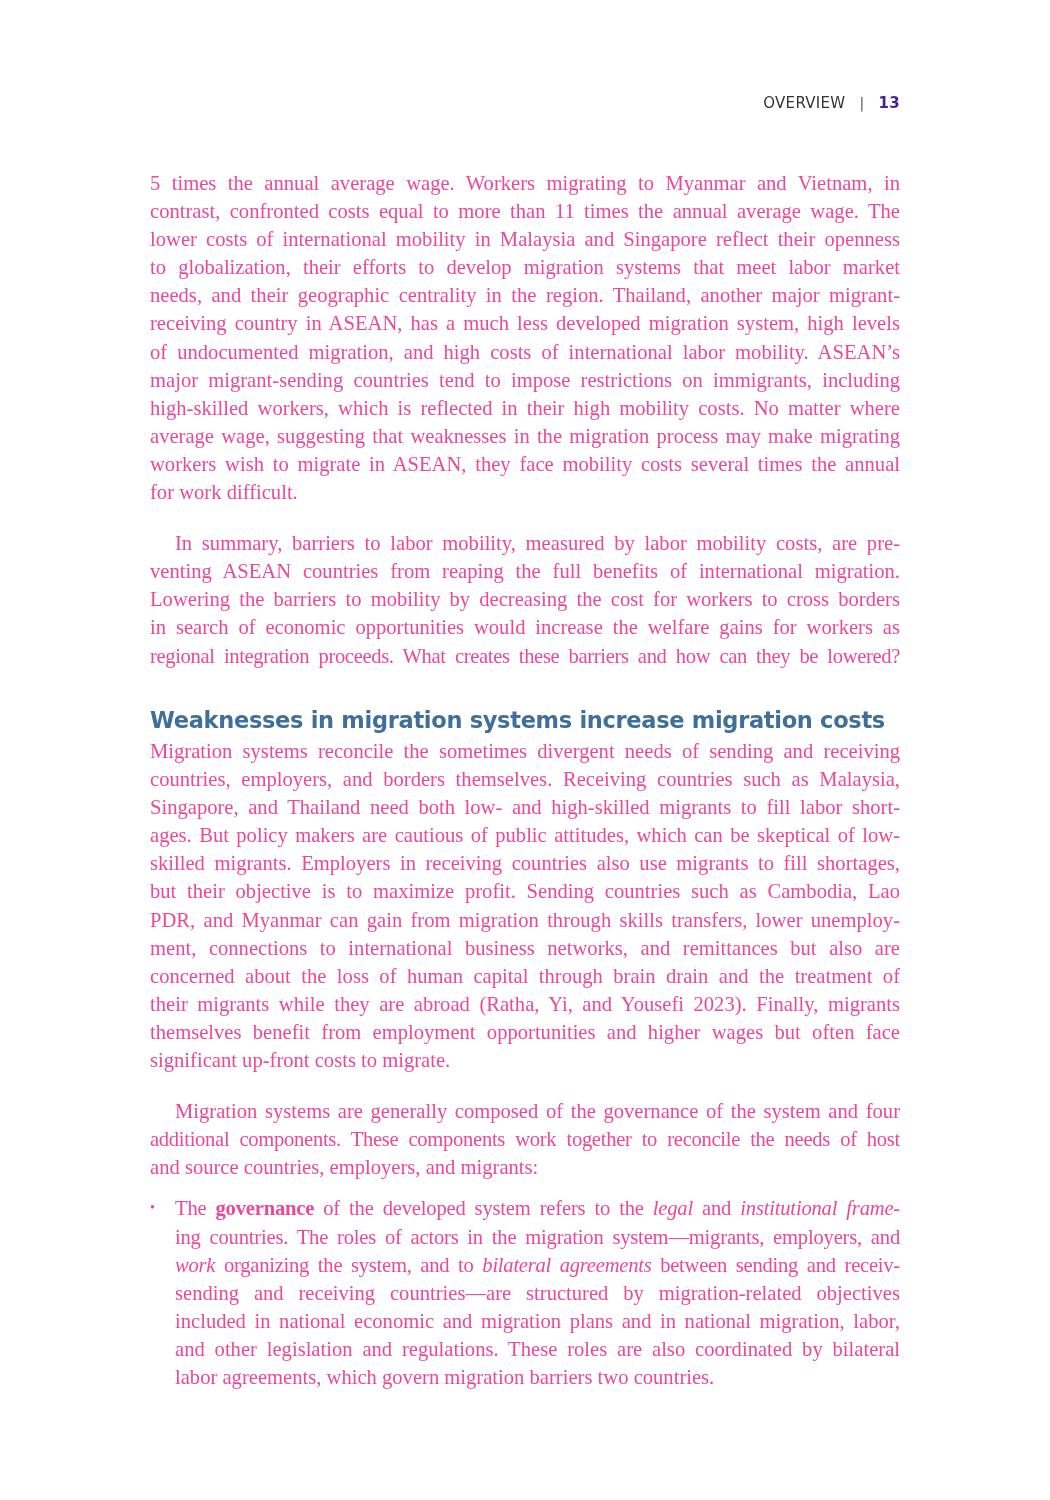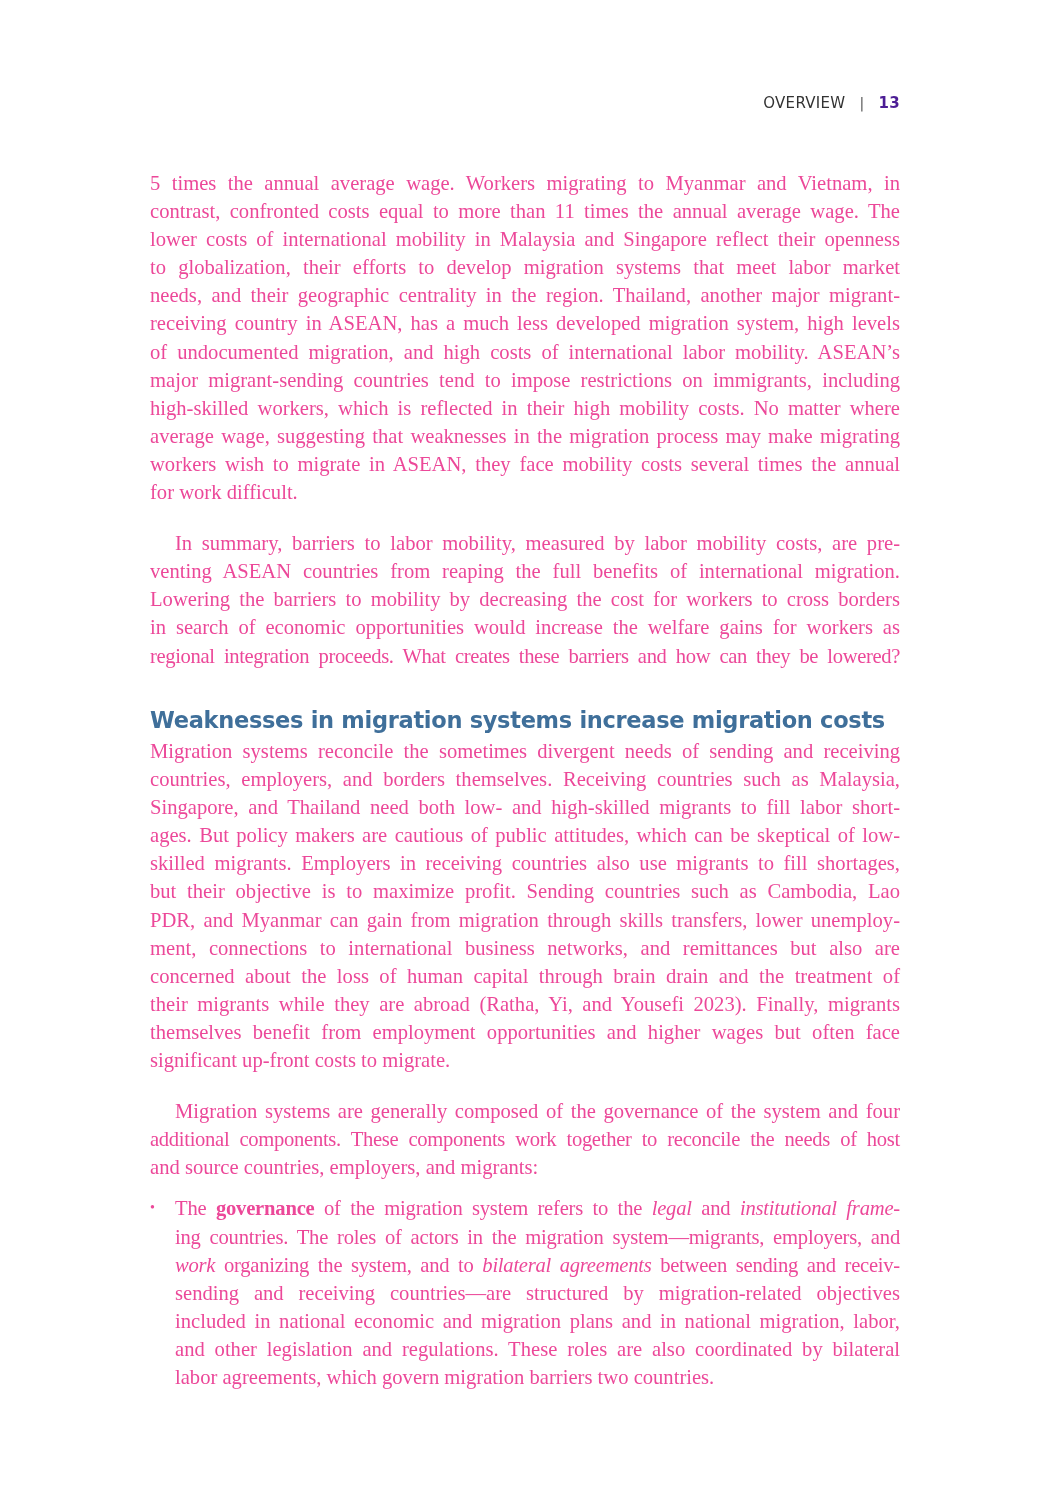--- a/index.html
+++ b/index.html
@@ -84,21 +84,21 @@
     </p>
     <p class="para">
       <span class="line indent">Migration systems are generally composed of the governance of the system and four</span>
       <span class="line" style="letter-spacing:-0.3px;">additional components. These components work together to reconcile the needs of host</span>
       <span class="line last">and source countries, employers, and migrants:</span>
     </p>
 
     <ul class="bullet-list" style="margin-top:13px;">
       <li class="bullet-item">
         <span class="bullet-mark">•</span>
-        <span class="line" style="letter-spacing:-0.2px;"><span>The </span><b>governance</b><span> of the migration system refers to the </span><i>legal</i><span> and </span><i>institutional frame-</i></span>
+        <span class="line" style="letter-spacing:-0.2px;"><span>The </span><b>governance</b><span> of the developed system refers to the </span><i>legal</i><span> and </span><i>institutional frame-</i></span>
         <span class="line" style="letter-spacing:-0.2px;">ing countries. The roles of actors in the migration system—migrants, employers, and</span>
         <span class="line" style="letter-spacing:-0.25px;"><i>work</i><span> organizing the system, and to </span><i>bilateral agreements</i><span> between sending and receiv-</span></span>
         <span class="line">sending and receiving countries—are structured by migration-related objectives</span>
         <span class="line">included in national economic and migration plans and in national migration, labor,</span>
         <span class="line">and other legislation and regulations. These roles are also coordinated by bilateral</span>
         <span class="line last">labor agreements, which govern migration barriers two countries.</span>
       </li>
     </ul>
   </div>
 

